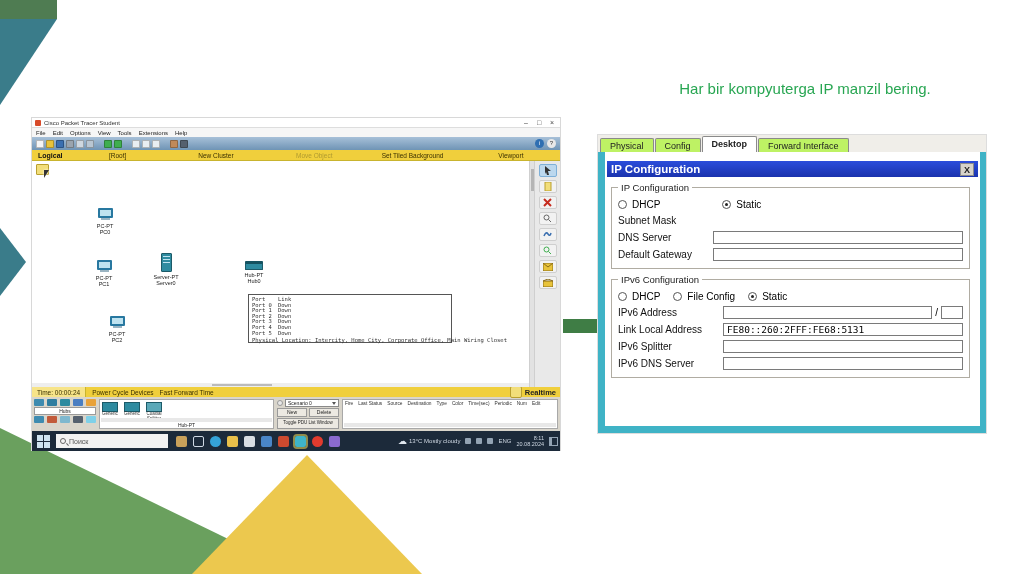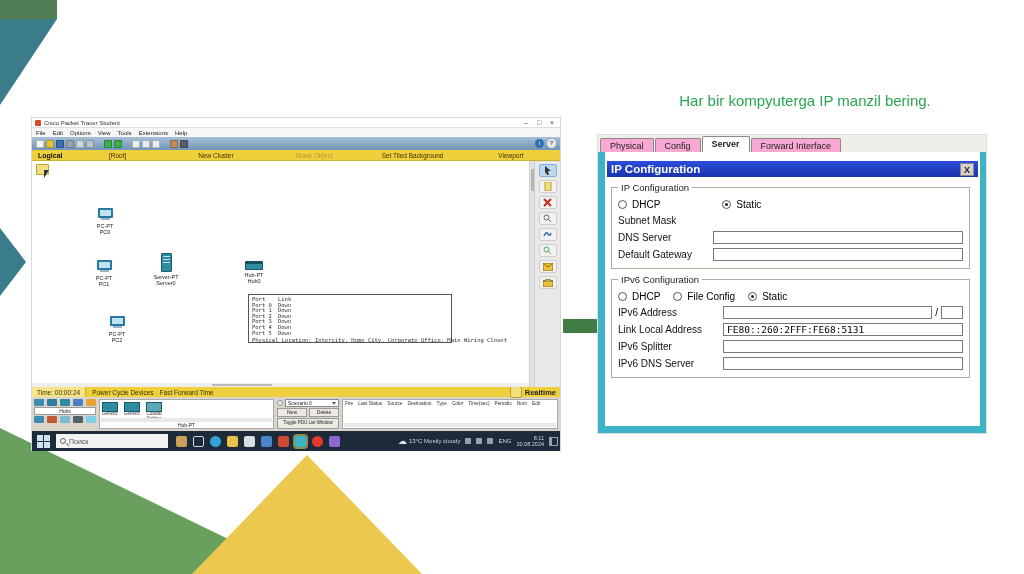--- a/index.html
+++ b/index.html
@@ -14,21 +14,21 @@
   
   .rect-tl{left:0;top:0;width:57px;height:19px;background:var(--shape-dark-green)}
   .tri-tl{left:0;top:19px;width:57px;height:86px;background:var(--shape-teal);clip-path:polygon(0 0,100% 0,0 100%)}
   .tri-ml{left:0;top:228px;width:26px;height:68px;background:var(--shape-teal);clip-path:polygon(0 0,100% 50%,0 100%)}
   .tri-bl{left:0;top:428px;width:300px;height:146px;background:var(--shape-light-green);clip-path:polygon(0 0,100% 100%,0 100%)}
   .tri-by{left:192px;top:455px;width:230px;height:119px;background:var(--shape-yellow);clip-path:polygon(50% 0,100% 100%,0 100%);z-index:2}
   .rect-mid{left:563px;top:319px;width:36px;height:14px;background:var(--shape-square)}
 
   .cap{position:absolute;color:var(--accent-green);font-size:15px;text-align:center}
   .cap-l{left:40px;top:80px;width:500px}
-  .cap-r{left:618px;top:92px;width:374px}
+  .cap-r{left:618px;top:80px;width:374px}
 
   
   .pt-shot{left:32px;top:118px;width:528px;height:332px;background:#fff;z-index:3;box-shadow:0 0 0 1px #d8d8d8;font-size:6px;color:#222}
   .pt-titlebar{height:10px;background:#fff;border-bottom:1px solid #ddd;display:flex;align-items:center;padding:0 3px;gap:3px}
   .pt-appicon{width:6px;height:6px;background:#d84b2a;border-radius:1px}
   .pt-title{font-size:6px;color:#333;flex:1}
   .wc{width:10px;text-align:center;font-size:7px;color:#444;line-height:9px}
   .pt-menubar{height:9px;background:#f6f6f6;display:flex;gap:7px;align-items:center;padding:0 4px;font-size:6px}
   .pt-toolbar{height:13px;background:linear-gradient(#a7c0d8,#6f94b5);display:flex;align-items:center;gap:2px;padding:0 4px}
   .ti{width:8px;height:8px;border-radius:1px;border:1px solid rgba(0,0,0,.25)}
@@ -104,21 +104,21 @@
   .wx{display:flex;align-items:center;gap:2px;font-size:6px}
   .cloud{font-size:9px;color:#dfe6ee;line-height:9px}
   .trayi{width:6px;height:6px;background:#93a3b3;border-radius:1px}
   .lang{font-size:6px}
   .clk{text-align:right;font-size:5.5px;line-height:6px}
   .notif{width:9px;height:9px;border:1px solid #93a3b3;border-left-width:3px}
 
   
   .ip-shot{left:598px;top:135px;width:388px;height:298px;background:#f0eee9;z-index:3;box-shadow:0 0 0 1px #ddd}
   .ip-tabs{display:flex;align-items:flex-end;height:17px;padding-left:2px;gap:1px}
-  .tab{border:1px solid #8a8a8a;border-bottom:none;background:#f9a8d4;font-size:9px;padding:2px 9px 1px;color:#222;border-radius:2px 2px 0 0}
+  .tab{border:1px solid #8a8a8a;border-bottom:none;background:#bef264;font-size:9px;padding:2px 9px 1px;color:#222;border-radius:2px 2px 0 0}
   .tab.on{background:#fff;padding-bottom:3px;font-weight:bold}
   .ip-frame{position:absolute;left:0;right:0;top:17px;bottom:0;background:#fff;border-left:7px solid #3fb3c6;border-right:6px solid #3fb3c6;border-bottom:7px solid #3fb3c6}
   .dlg{position:absolute;left:2px;right:2px;top:9px}
   .dlg-title{height:16px;background:linear-gradient(#2b4ddb,#1a33ae);color:#fff;display:flex;align-items:center;padding:0 4px;font-size:11.5px;font-weight:bold}
   .dlg-x{margin-left:auto;width:14px;height:13px;background:#d6d2ca;border:1px solid #8a8a8a;color:#222;font-size:9px;font-weight:bold;text-align:center;line-height:12px}
   .grp{border:1px solid #b0aca2;margin:10px 8px 0 4px;padding:9px 6px 5px;position:relative}
   .legend{position:absolute;top:-6px;left:6px;background:#fff;padding:0 3px;font-size:9.5px;color:#222}
   .rrow{display:flex;align-items:center;gap:5px;height:15px;font-size:10px}
   .radio{width:9px;height:9px;border:1px solid #555;border-radius:50%;background:#fff;position:relative;flex:0 0 auto}
   .radio.chk::after{content:"";position:absolute;inset:2px;background:#222;border-radius:50%}
@@ -440,21 +440,21 @@
         </span>
         <span class="notif"></span>
       </span>
     </div>
   </div>
 
   <div class="abs ip-shot">
     <div class="ip-tabs">
       <span class="tab">Physical</span>
       <span class="tab">Config</span>
-      <span class="tab on">Server</span>
+      <span class="tab on">Desktop</span>
       <span class="tab">Forward Interface</span>
     </div>
 
     <div class="ip-frame">
       <div class="dlg">
         <div class="dlg-title">
           <span>IP Configuration</span>
           <span class="dlg-x">X</span>
         </div>
 

